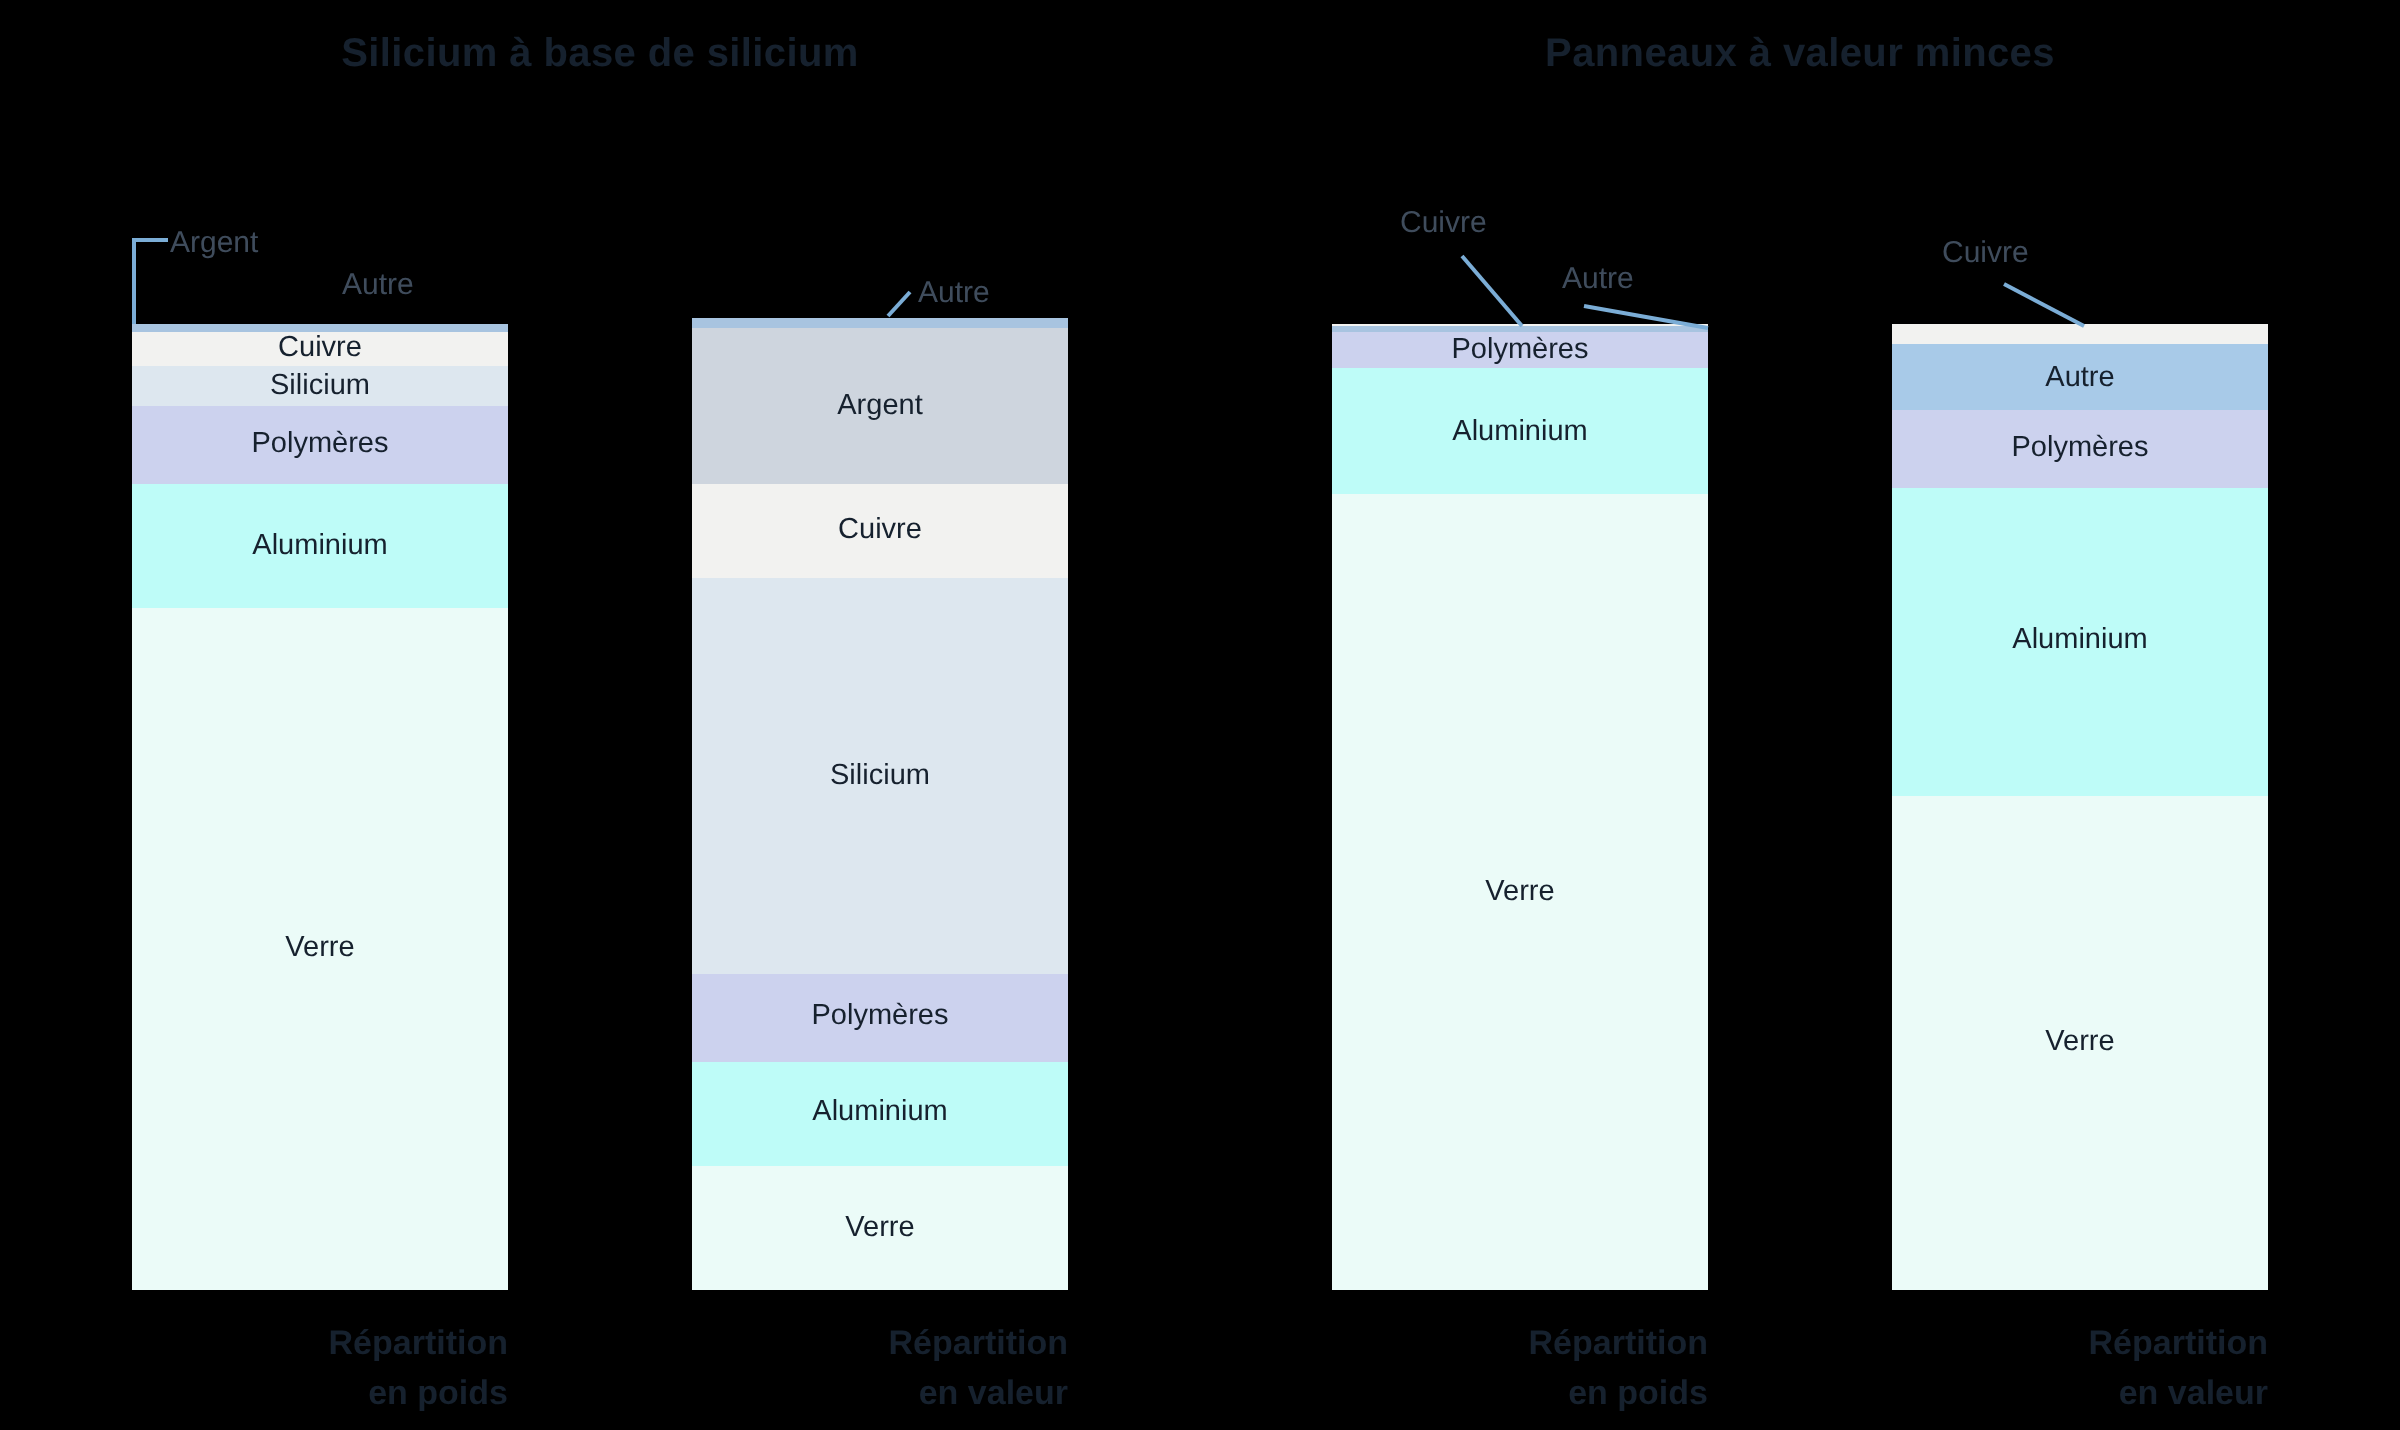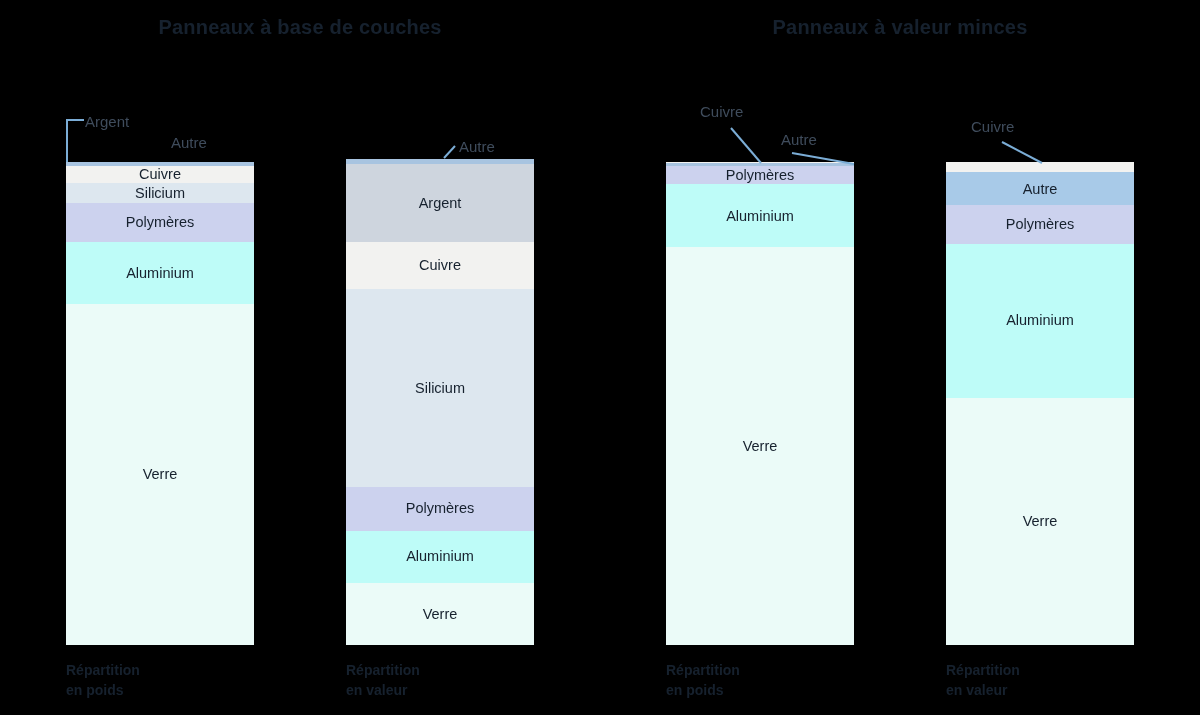--- a/index.html
+++ b/index.html
@@ -43,22 +43,22 @@
   .band-label {
     font-size: 14.5px;
     color: #16212e;
     white-space: nowrap;
     line-height: 1;
   }
 
   .footer {
     position: absolute;
     width: 188px;
-    text-align: left;
-    font-size: 14px;
+    text-align: right;
+    font-size: 17px;
     font-weight: bold;
     color: #16212e;
     line-height: 1.45;
     white-space: pre-line;
   }
 
   .callout {
     position: absolute;
     font-size: 15px;
     color: #3f4c5c;
@@ -70,21 +70,21 @@
     left: 0;
     top: 0;
     width: 1200px;
     height: 715px;
     pointer-events: none;
   }
 </style>
 </head>
 <body>
 
-<div class="group-title" id="title-silicium">Panneaux à base de couches</div>
+<div class="group-title" id="title-silicium">Silicium à base de silicium</div>
 <div class="group-title" id="title-minces">Panneaux à valeur minces</div>
 
 <div class="stack" id="stack-col1" style="left:66px; top:162px; height:483px;">
     <div class="band" style="top: 0%; height: 0.8%; background: rgb(168, 196, 224);"></div>
     <div class="band" style="top: 0.8%; height: 3.5%; background: rgb(242, 242, 240);">
       <span class="band-label">Cuivre</span>
     </div>
     <div class="band" style="top: 4.3%; height: 4.2%; background: rgb(221, 231, 239);">
       <span class="band-label">Silicium</span>
     </div>

